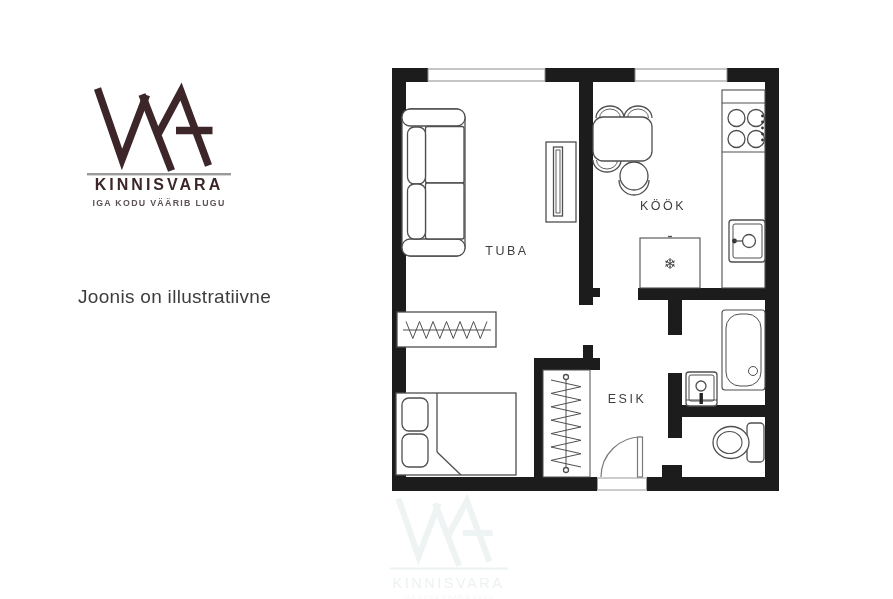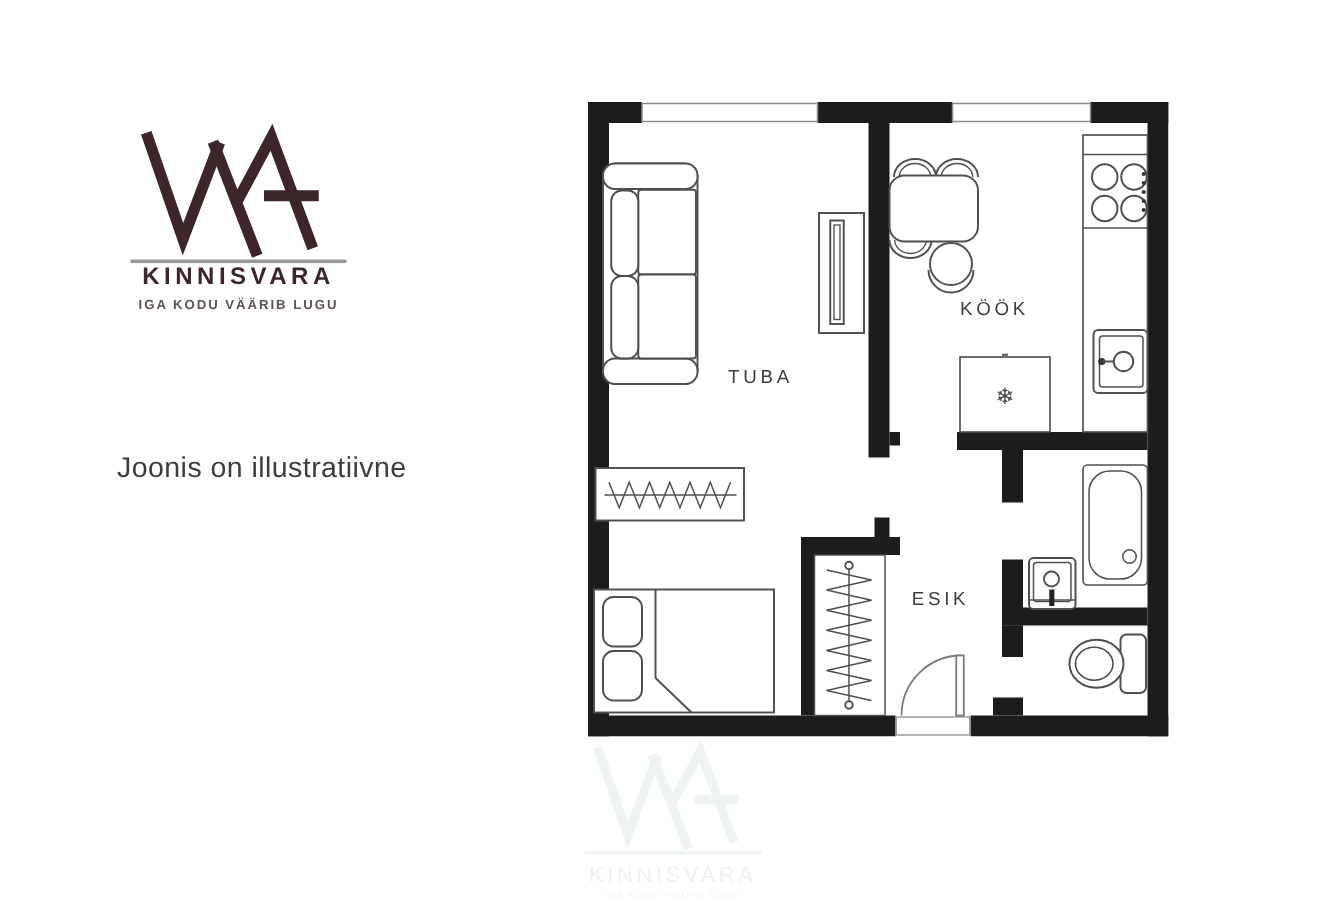--- a/index.html
+++ b/index.html
@@ -21,21 +21,20 @@
     left:84px;top:198px;width:150px;
     text-align:center;
     font-size:8.8px;font-weight:700;letter-spacing:1.3px;
     color:#5e5254;
   }
   #note-text{
     left:78px;top:286px;
     font-size:19px;font-weight:400;
     color:#3d3d3d;
     letter-spacing:.3px;
-    margin-top:16px;
   }
   svg text{font-family:"Liberation Sans",sans-serif;}
 </style>
 </head>
 <body>
 
 <svg class="abs" style="left:80px;top:80px" width="155" height="100" viewBox="80 80 155 100">
   <g fill="none" stroke="#3c262a" stroke-width="7.4" stroke-miterlimit="10">
     <polyline points="97.5,88.5 122,159.5 146.5,95"></polyline>
     <line x1="142" y1="94.5" x2="171.5" y2="170.5"></line>

